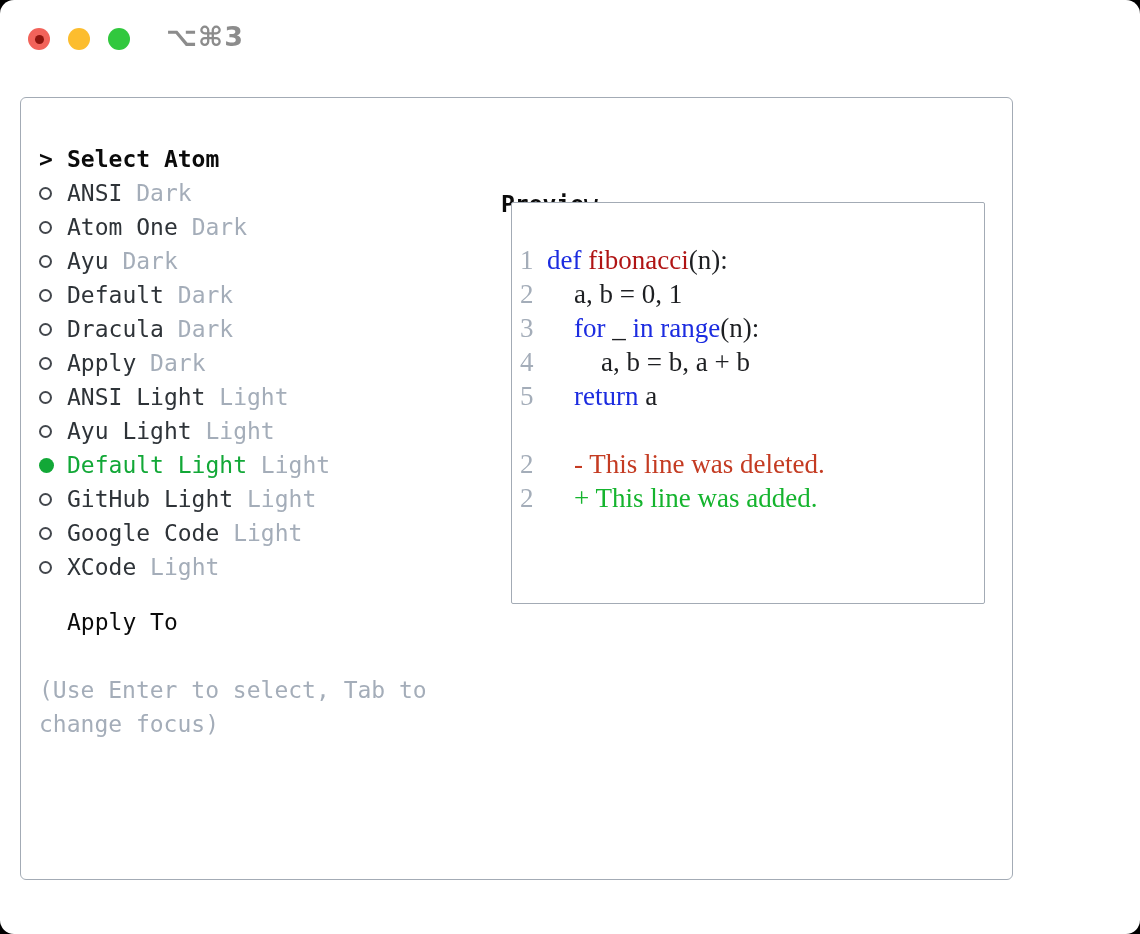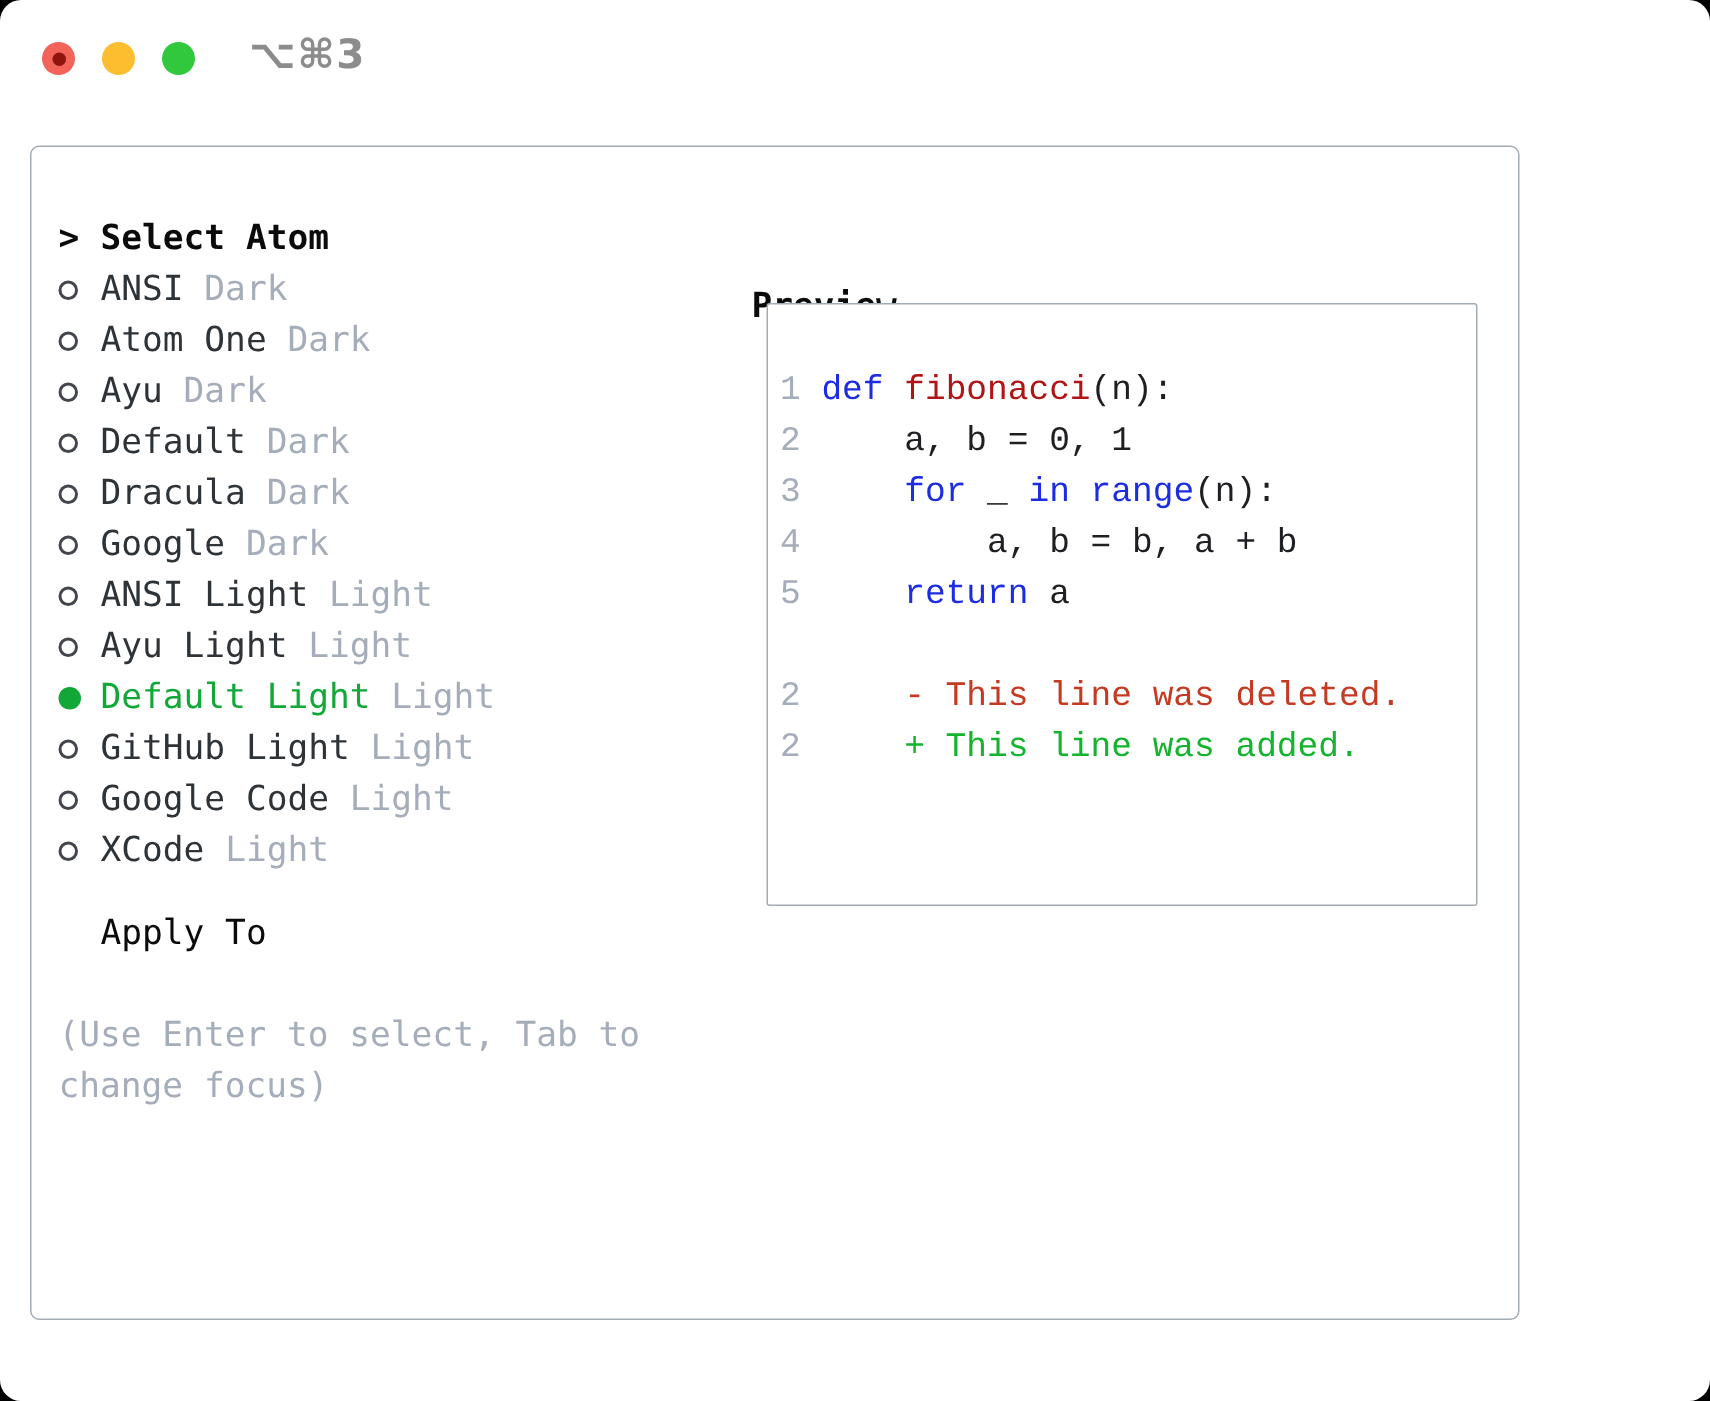--- a/index.html
+++ b/index.html
@@ -35,21 +35,21 @@
   .lbl.selected{color:var(--accent-green);}
   .muted{color:var(--muted);margin-left:1ch;}
   .apply-hdr{margin-top:21px;margin-left:28px;height:34px;line-height:34px;color:var(--header-text);}
   .help{margin-top:34px;width:420px;line-height:34px;color:var(--help-text);}
 
   
   .preview-hdr{position:absolute;left:480px;top:44px;height:34px;line-height:34px;
     font-family:var(--mono);font-size:23px;font-weight:700;color:var(--header-text);margin-top:45px;}
   .preview-box{position:absolute;left:490px;top:104px;width:474px;height:402px;
     border:1.5px solid var(--panel-border);border-radius:2px;background:#fff;overflow:hidden;}
-  .code{padding:40px 0 0 8px;font-family:Liberation Mono, monospace;font-size:23px;}
+  .code{padding:40px 0 0 8px;font-family:Liberation Serif, serif;font-size:27px;}
   .code-line{height:34px;line-height:34px;white-space:pre;}
   .ln{display:inline-block;width:2ch;color:var(--line-number);}
   .tok-plain{color:var(--code-plain);}
   .tok-keyword{color:var(--keyword);}
   .tok-function{color:var(--function-name);}
   .tok-context{color:var(--diff-context);}
   .tok-deleted{color:var(--diff-deleted);}
   .tok-added{color:var(--diff-added);}
 </style>
 </head>
@@ -75,21 +75,21 @@
         <span class="marker"><span class="prefix">&gt;</span></span>
         <span class="hdr">Select Atom</span>
       </div>
 
       <div>
           <div class="row"><span class="marker"><span class="circle"></span></span><span class="lbl">ANSI</span><span class="muted">Dark</span></div>
           <div class="row"><span class="marker"><span class="circle"></span></span><span class="lbl">Atom One</span><span class="muted">Dark</span></div>
           <div class="row"><span class="marker"><span class="circle"></span></span><span class="lbl">Ayu</span><span class="muted">Dark</span></div>
           <div class="row"><span class="marker"><span class="circle"></span></span><span class="lbl">Default</span><span class="muted">Dark</span></div>
           <div class="row"><span class="marker"><span class="circle"></span></span><span class="lbl">Dracula</span><span class="muted">Dark</span></div>
-          <div class="row"><span class="marker"><span class="circle"></span></span><span class="lbl">Google</span><span class="muted">Dark</span></div>
+          <div class="row"><span class="marker"><span class="circle"></span></span><span class="lbl">Apply</span><span class="muted">Dark</span></div>
           <div class="row"><span class="marker"><span class="circle"></span></span><span class="lbl">ANSI Light</span><span class="muted">Light</span></div>
           <div class="row"><span class="marker"><span class="circle"></span></span><span class="lbl">Ayu Light</span><span class="muted">Light</span></div>
           <div class="row"><span class="marker"><span class="circle filled"></span></span><span class="lbl selected">Default Light</span><span class="muted">Light</span></div>
           <div class="row"><span class="marker"><span class="circle"></span></span><span class="lbl">GitHub Light</span><span class="muted">Light</span></div>
           <div class="row"><span class="marker"><span class="circle"></span></span><span class="lbl">Google Code</span><span class="muted">Light</span></div>
           <div class="row"><span class="marker"><span class="circle"></span></span><span class="lbl">XCode</span><span class="muted">Light</span></div>
         </div>
 
       <div class="apply-hdr">Apply To</div>
 

